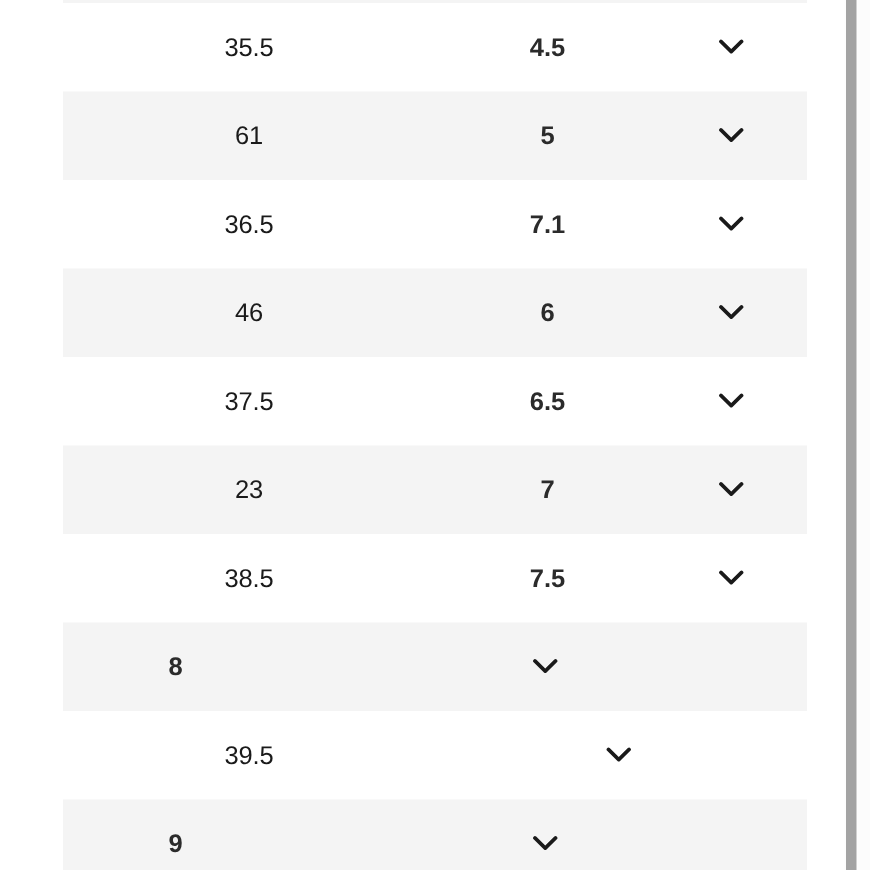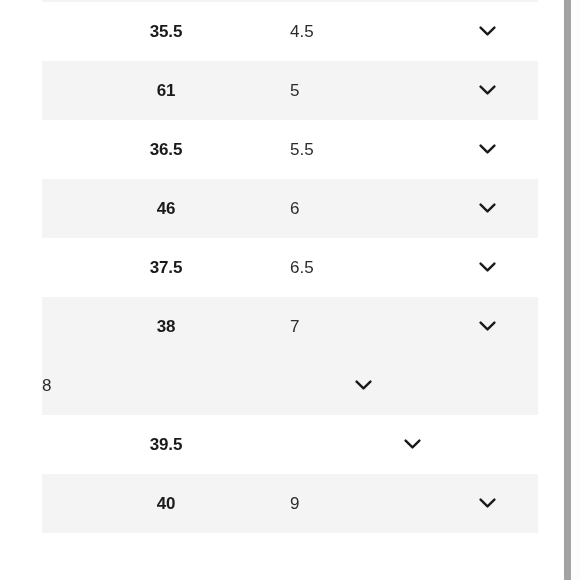--- a/index.html
+++ b/index.html
@@ -51,30 +51,30 @@
     top: 0;
     bottom: 0;
     display: flex;
     align-items: center;
   }
 
   .col-eu {
     width: 248px;
     text-align: center;
     font-size: 17px;
-    font-weight: bold;
+    font-weight: normal;
     color: #1a1a1a;
     letter-spacing: -0.1px;
     flex: none;
   }
   .col-us {
     width: 150px;
-    text-align: left;
+    text-align: center;
     font-size: 17px;
-    font-weight: normal;
+    font-weight: bold;
     color: #2b2b2b;
     flex: none;
   }
   .col-chevron {
     flex: 1;
     display: flex;
     align-items: center;
     justify-content: center;
     padding-right: 4px;
   }
@@ -162,21 +162,21 @@
                 <path d="M1.6 1.6 L8.5 8.4 L15.4 1.6" fill="none" stroke="#1a1a1a" stroke-width="2.4" stroke-linecap="round" stroke-linejoin="round"></path>
               </svg>
             </button>
           </div>
         </div>
       </div>
       <div class="row">
         <div class="band"></div>
         <div class="content">
           <div class="col-eu">36.5</div>
-          <div class="col-us">5.5</div>
+          <div class="col-us">7.1</div>
           <div class="col-chevron">
             <button class="chevron-btn">
               <svg width="17" height="11" viewBox="0 0 17 11" aria-hidden="true">
                 <path d="M1.6 1.6 L8.5 8.4 L15.4 1.6" fill="none" stroke="#1a1a1a" stroke-width="2.4" stroke-linecap="round" stroke-linejoin="round"></path>
               </svg>
             </button>
           </div>
         </div>
       </div>
       <div class="row zebra">
@@ -203,31 +203,45 @@
               <svg width="17" height="11" viewBox="0 0 17 11" aria-hidden="true">
                 <path d="M1.6 1.6 L8.5 8.4 L15.4 1.6" fill="none" stroke="#1a1a1a" stroke-width="2.4" stroke-linecap="round" stroke-linejoin="round"></path>
               </svg>
             </button>
           </div>
         </div>
       </div>
       <div class="row zebra">
         <div class="band"></div>
         <div class="content">
-          <div class="col-eu">38</div>
+          <div class="col-eu">23</div>
           <div class="col-us">7</div>
           <div class="col-chevron">
             <button class="chevron-btn">
               <svg width="17" height="11" viewBox="0 0 17 11" aria-hidden="true">
                 <path d="M1.6 1.6 L8.5 8.4 L15.4 1.6" fill="none" stroke="#1a1a1a" stroke-width="2.4" stroke-linecap="round" stroke-linejoin="round"></path>
               </svg>
             </button>
           </div>
         </div>
       </div>
+      <div class="row">
+        <div class="band"></div>
+        <div class="content">
+          <div class="col-eu">38.5</div>
+          <div class="col-us">7.5</div>
+          <div class="col-chevron">
+            <button class="chevron-btn">
+              <svg width="17" height="11" viewBox="0 0 17 11" aria-hidden="true">
+                <path d="M1.6 1.6 L8.5 8.4 L15.4 1.6" fill="none" stroke="#1a1a1a" stroke-width="2.4" stroke-linecap="round" stroke-linejoin="round"></path>
+              </svg>
+            </button>
+          </div>
+        </div>
+      </div>
       <div class="row zebra">
         <div class="band"></div>
         <div class="content">
           <div class="col-us">8</div>
           <div class="col-chevron">
             <button class="chevron-btn">
               <svg width="17" height="11" viewBox="0 0 17 11" aria-hidden="true">
                 <path d="M1.6 1.6 L8.5 8.4 L15.4 1.6" fill="none" stroke="#1a1a1a" stroke-width="2.4" stroke-linecap="round" stroke-linejoin="round"></path>
               </svg>
             </button>
@@ -243,21 +257,20 @@
               <svg width="17" height="11" viewBox="0 0 17 11" aria-hidden="true">
                 <path d="M1.6 1.6 L8.5 8.4 L15.4 1.6" fill="none" stroke="#1a1a1a" stroke-width="2.4" stroke-linecap="round" stroke-linejoin="round"></path>
               </svg>
             </button>
           </div>
         </div>
       </div>
       <div class="row zebra">
         <div class="band"></div>
         <div class="content">
-          <div class="col-eu">40</div>
           <div class="col-us">9</div>
           <div class="col-chevron">
             <button class="chevron-btn">
               <svg width="17" height="11" viewBox="0 0 17 11" aria-hidden="true">
                 <path d="M1.6 1.6 L8.5 8.4 L15.4 1.6" fill="none" stroke="#1a1a1a" stroke-width="2.4" stroke-linecap="round" stroke-linejoin="round"></path>
               </svg>
             </button>
           </div>
         </div>
       </div>

